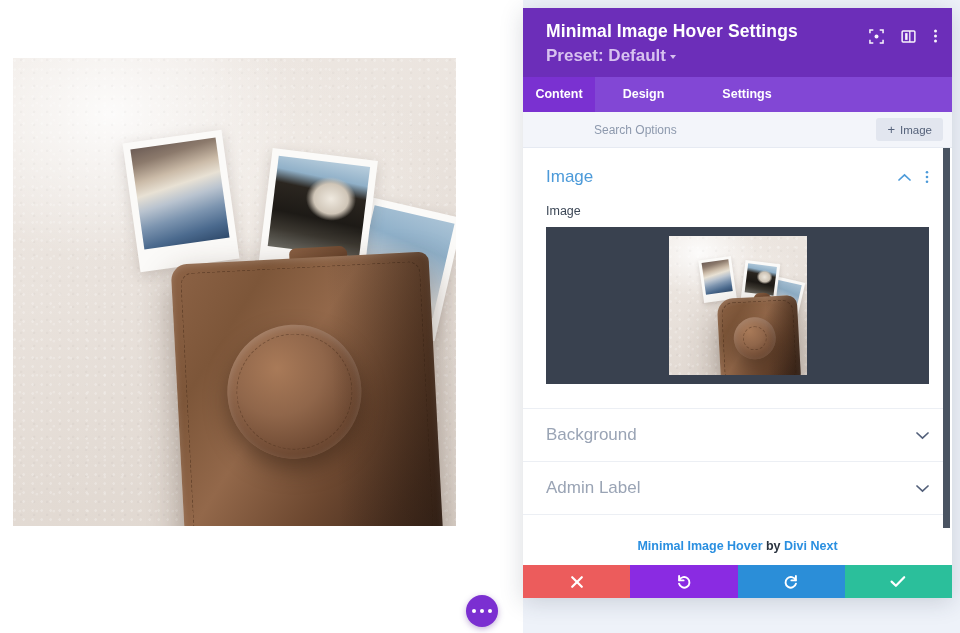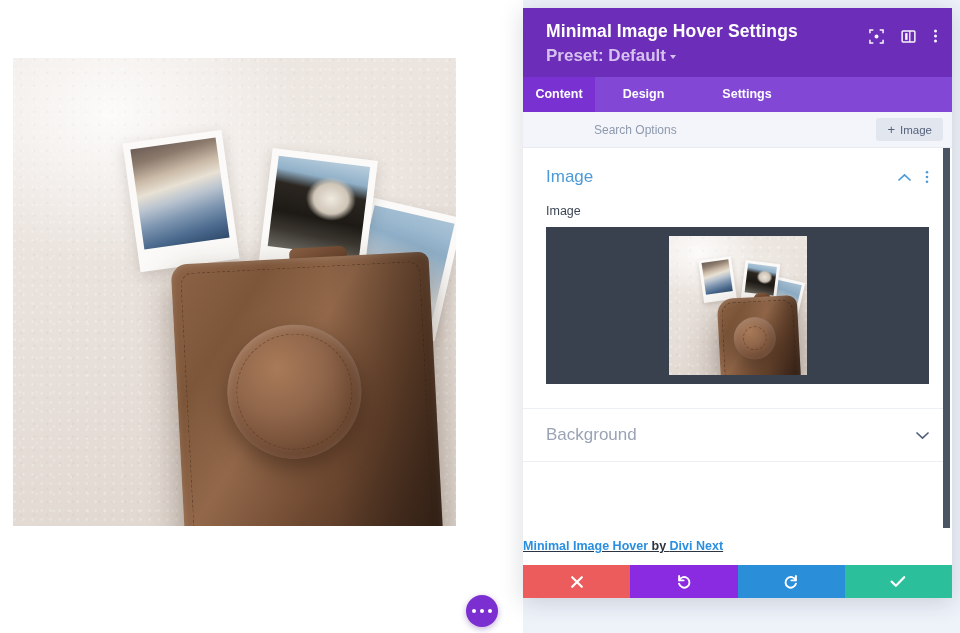--- a/index.html
+++ b/index.html
@@ -360,26 +360,25 @@
     cursor: pointer;
   }
   .section-title-closed {
     color: #9aa4b5;
     font-size: 17px;
   }
 
   
   .credit {
     flex: 0 0 auto;
-    text-align: left;
+    text-align: center;
     padding: 11px 0 12px 0;
     font-size: 12.5px;
     color: #2b3440;
     background: #ffffff;
-    text-decoration: underline;
   }
   .credit a {
     color: #2a8fe0;
     text-decoration: none;
     font-weight: bold;
     cursor: pointer;
   }
   .credit .by { font-weight: bold; color: #2b3440; }
 
   
@@ -547,20 +546,26 @@
         </div>
       </div>
 
       <div class="section-closed">
         <div class="section-title-closed">Background</div>
         <svg width="13" height="9" viewBox="0 0 13 9">
           <path d="M1 2L6.5 7.2L12 2" fill="none" stroke="#53607a" stroke-width="1.7" stroke-linecap="round"></path>
         </svg>
       </div>
 
+      <div class="section-closed">
+        <div class="section-title-closed">Admin Label</div>
+        <svg width="13" height="9" viewBox="0 0 13 9">
+          <path d="M1 2L6.5 7.2L12 2" fill="none" stroke="#53607a" stroke-width="1.7" stroke-linecap="round"></path>
+        </svg>
+      </div>
 
       <div class="scroll-track">
         <div class="scroll-thumb"></div>
       </div>
     </div>
 
     <div class="credit">
       <a>Minimal Image Hover</a><span class="by"> by </span><a>Divi Next</a>
     </div>
 

